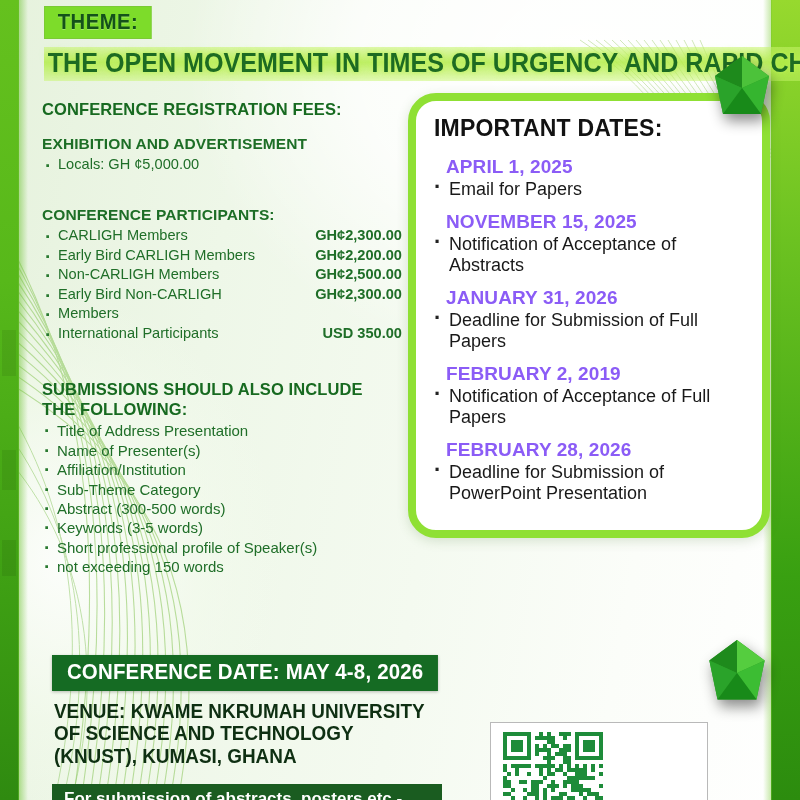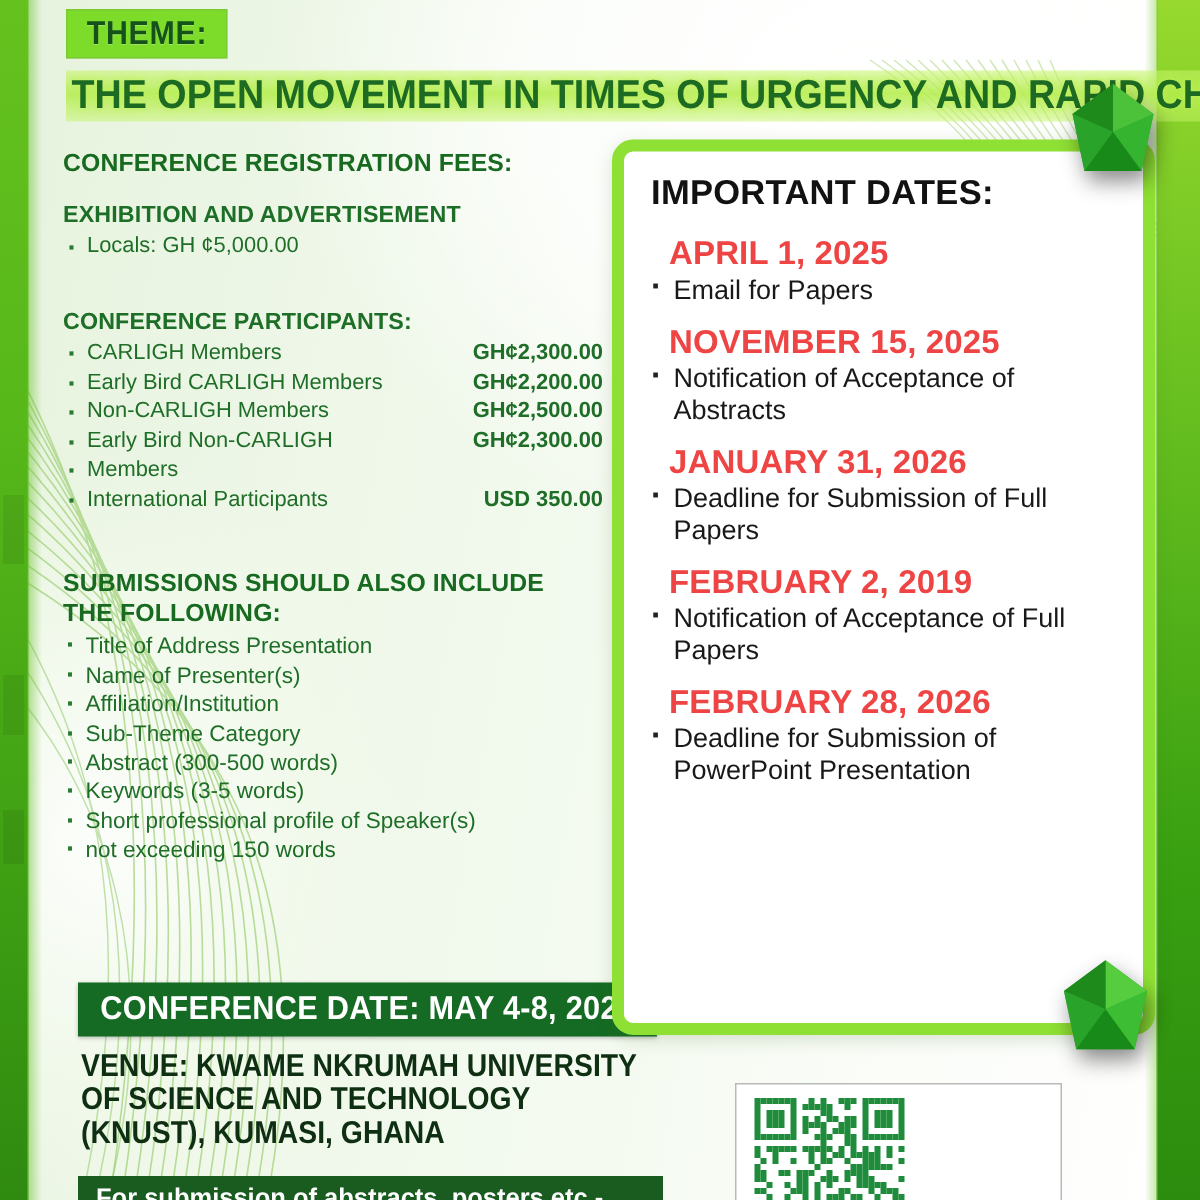--- a/index.html
+++ b/index.html
@@ -124,34 +124,34 @@
   .bottom-strip {
     position:absolute; left:52px; top:784px; width:390px; height:32px;
     background:#1a5c20; color:#fff;
     font-weight:bold; font-size:17px;
     padding:5px 10px 0 12px;
     white-space:nowrap; overflow:hidden;
   }
 
   
   .dates-card {
-    position:absolute; left:408px; top:93px; width:362px; height:597px;
+    position:absolute; left:408px; top:93px; width:362px; height:445px;
     background:#ffffff;
     border:8px solid #8fe034;
-    border-radius:14px;
+    border-radius:28px;
     box-shadow:0 3px 12px rgba(60,110,40,.18);
     overflow:hidden;
   }
   .dates-title {
     color:#121212; font-weight:bold; font-size:23px; letter-spacing:.2px;
     margin:14px 0 0 18px;
   }
   .dates-list { margin:14px 0 0 0; padding:0 14px 0 16px; list-style:none; }
   .d-item { margin-bottom:11px; }
-  .d-date { color:#ef4444; font-weight:bold; font-size:22px; margin-left:14px; letter-spacing:.1px; }
+  .d-date { color:#8b5cf6; font-weight:bold; font-size:19px; margin-left:14px; letter-spacing:.1px; }
   .d-desc {
     color:#191919; font-size:18px; line-height:1.17; position:relative; padding-left:17px; margin-top:1px;
   }
   .d-desc:before {
     content:"\00B7"; position:absolute; left:2px; top:-5px; font-size:22px; color:#222; font-weight:bold;
   }
 
   
   .gem { position:absolute; filter:drop-shadow(3px 7px 7px rgba(0,0,0,.45)); }
 

